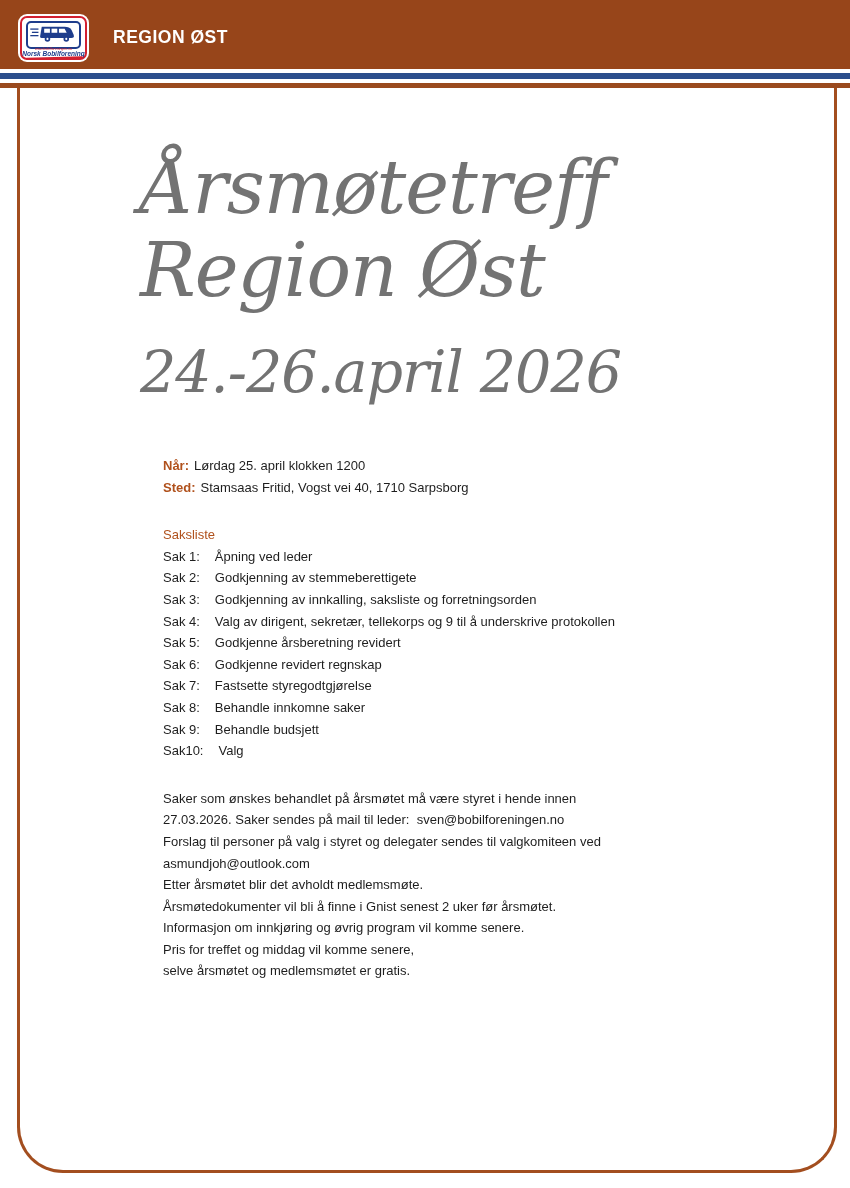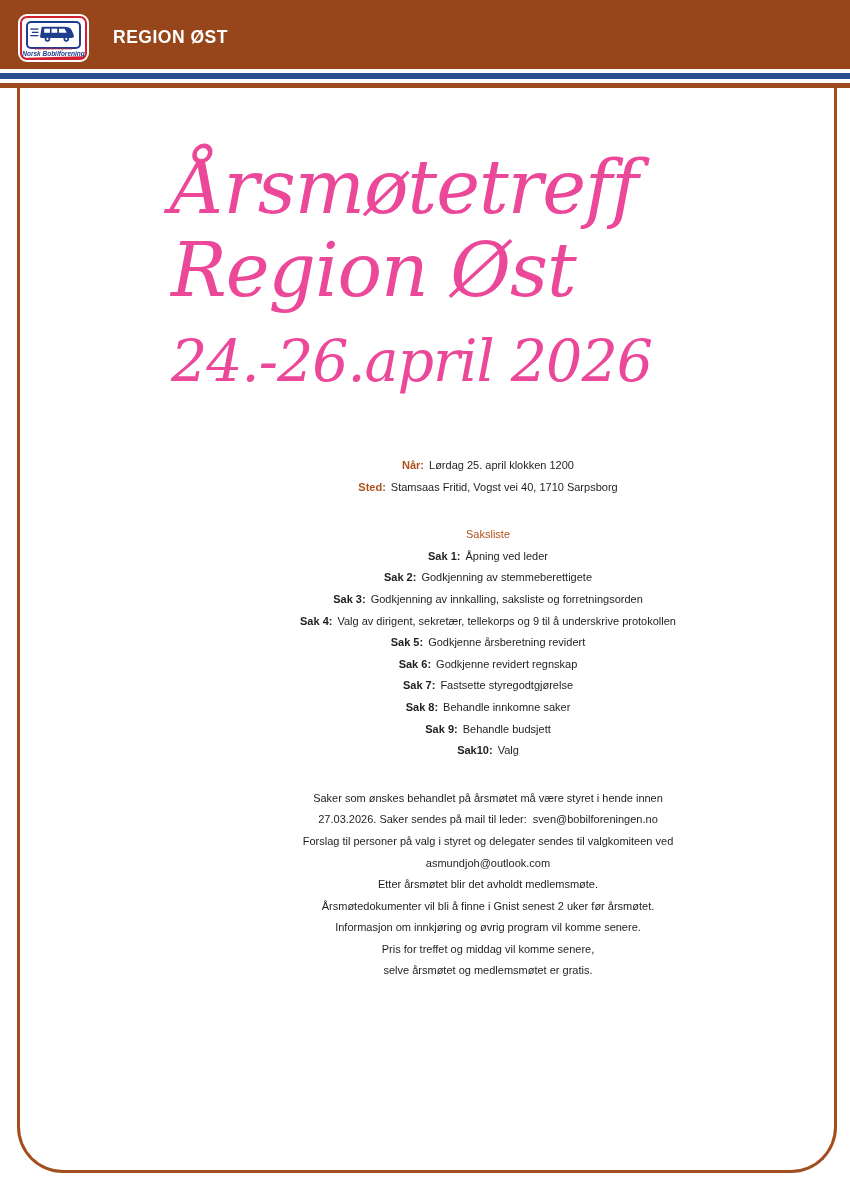--- a/index.html
+++ b/index.html
@@ -59,35 +59,35 @@
     position:absolute; left:17px; top:88px; width:820px; height:1085px;
     box-sizing:border-box;
     border-left:3px solid #A34E1F;
     border-right:3px solid #A34E1F;
     border-bottom:3px solid #A34E1F;
     border-radius:0 0 46px 46px;
   }
 
   
   .hero {
-    position:absolute; left:171px; top:146px;
+    position:absolute; left:140px; top:146px;
     font-family:"DejaVu Serif", serif; font-style:italic;
-    color:#ec4899; white-space:nowrap;
+    color:#737373; white-space:nowrap;
   }
   .hero-line { font-size:74px; line-height:83px; letter-spacing:-1px; }
-  .hero-date { font-size:57px; line-height:62px; margin-top:18px; letter-spacing:-1px; }
+  .hero-date { font-size:57px; line-height:62px; margin-top:29px; letter-spacing:-1px; }
 
   
   .main-text {
     position:absolute; left:163px; top:455px; width:650px;
-    font-size:11px; line-height:21.6px; color:#1E1E1E;text-align:center;
+    font-size:13px; line-height:21.6px; color:#1E1E1E;
   }
   .lbl-brown { color:#B0511C; font-weight:bold; margin-right:5px; }
   .h-brown   { color:#B0511C; font-weight:normal;margin-top:9px; }
-  .sak-lbl   { font-weight:bold; margin-right:5px; }
+  .sak-lbl   { font-weight:normal; margin-right:15px; }
   .agenda-block    { margin-top:26px; }
   .practical-block { margin-top:26px; }
   .pline { white-space:pre; }
 </style>
 </head>
 <body>
 
 <div class="header">
   <div class="logo">
     <div class="logo-red-ring"></div>

